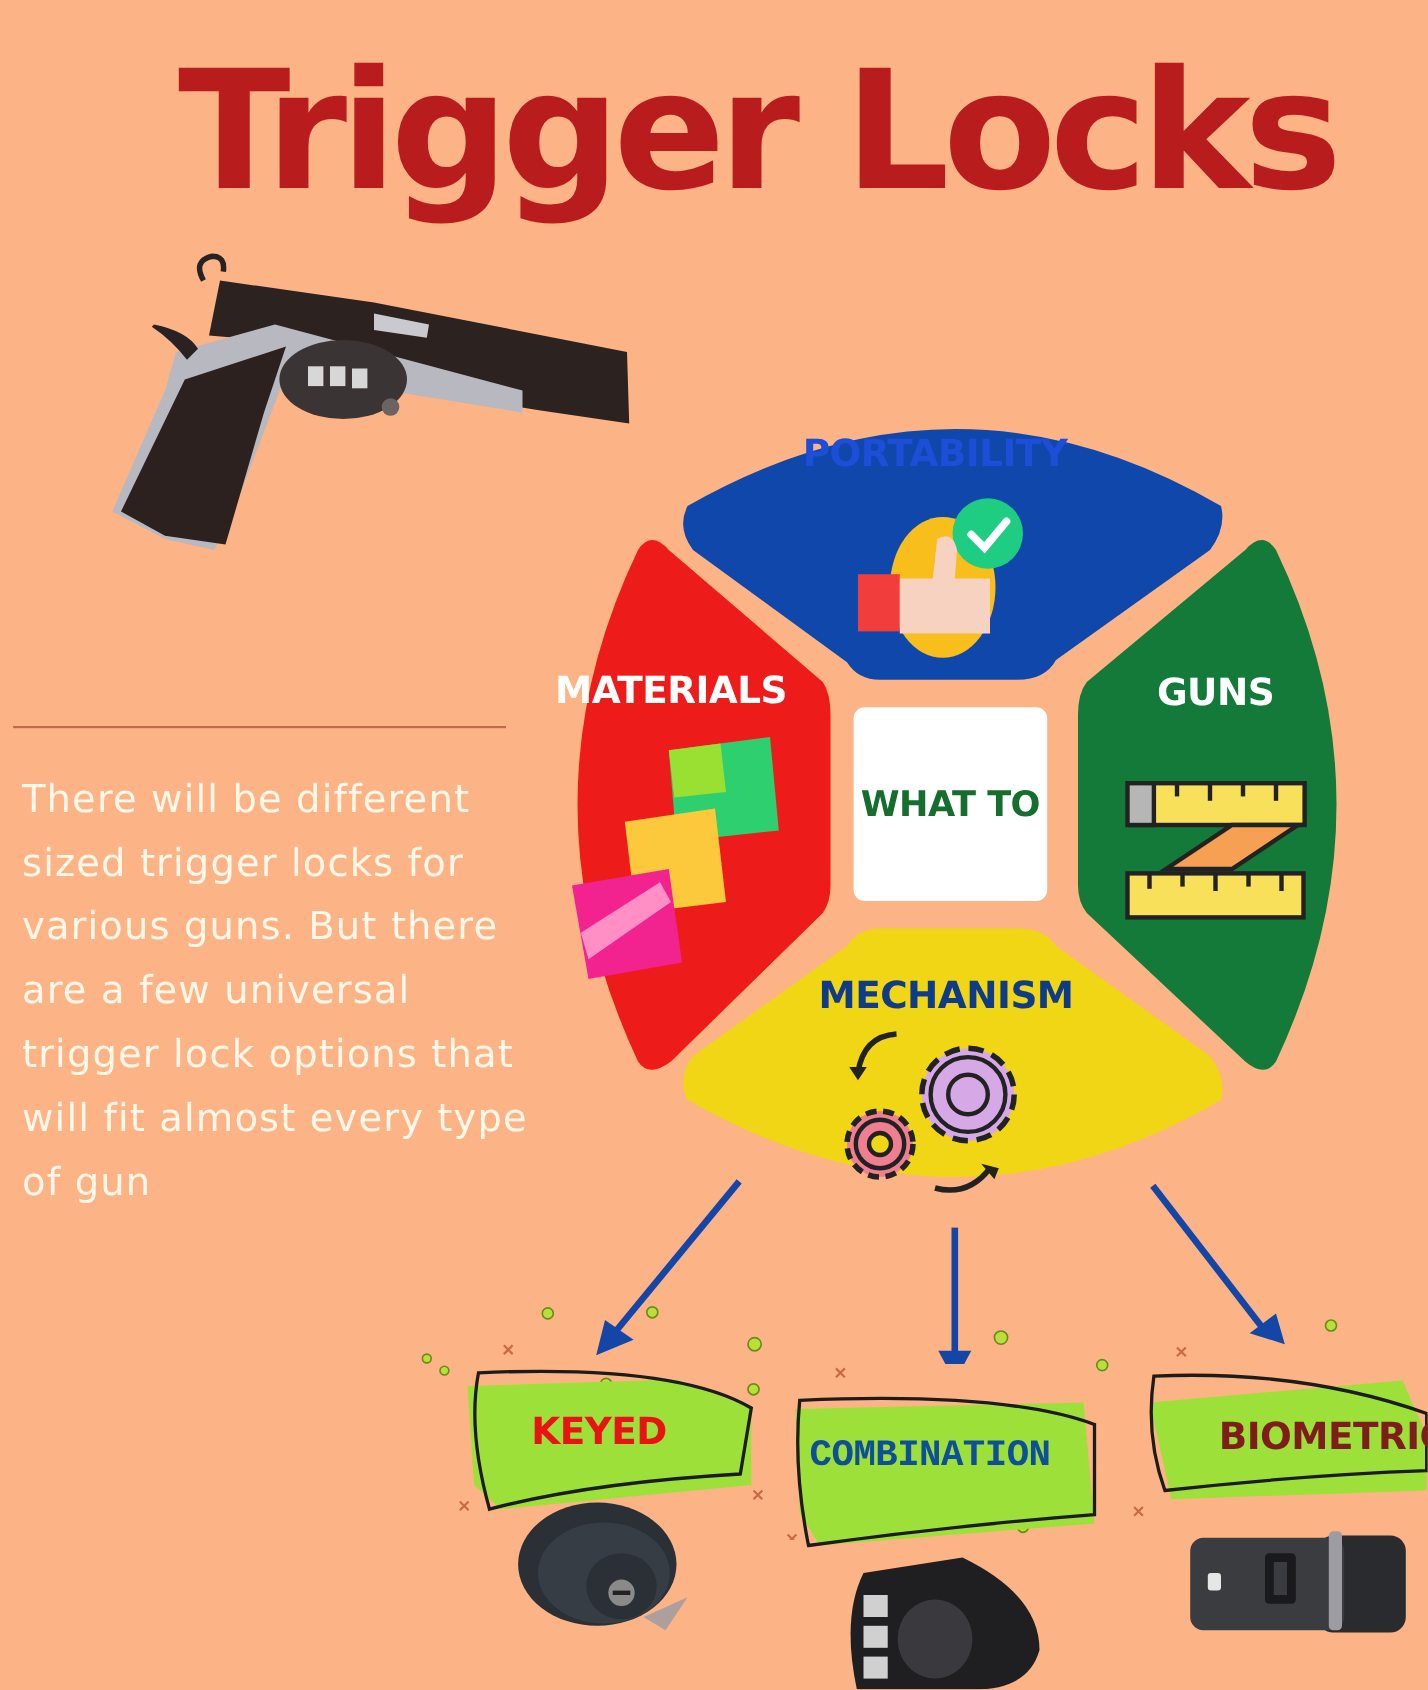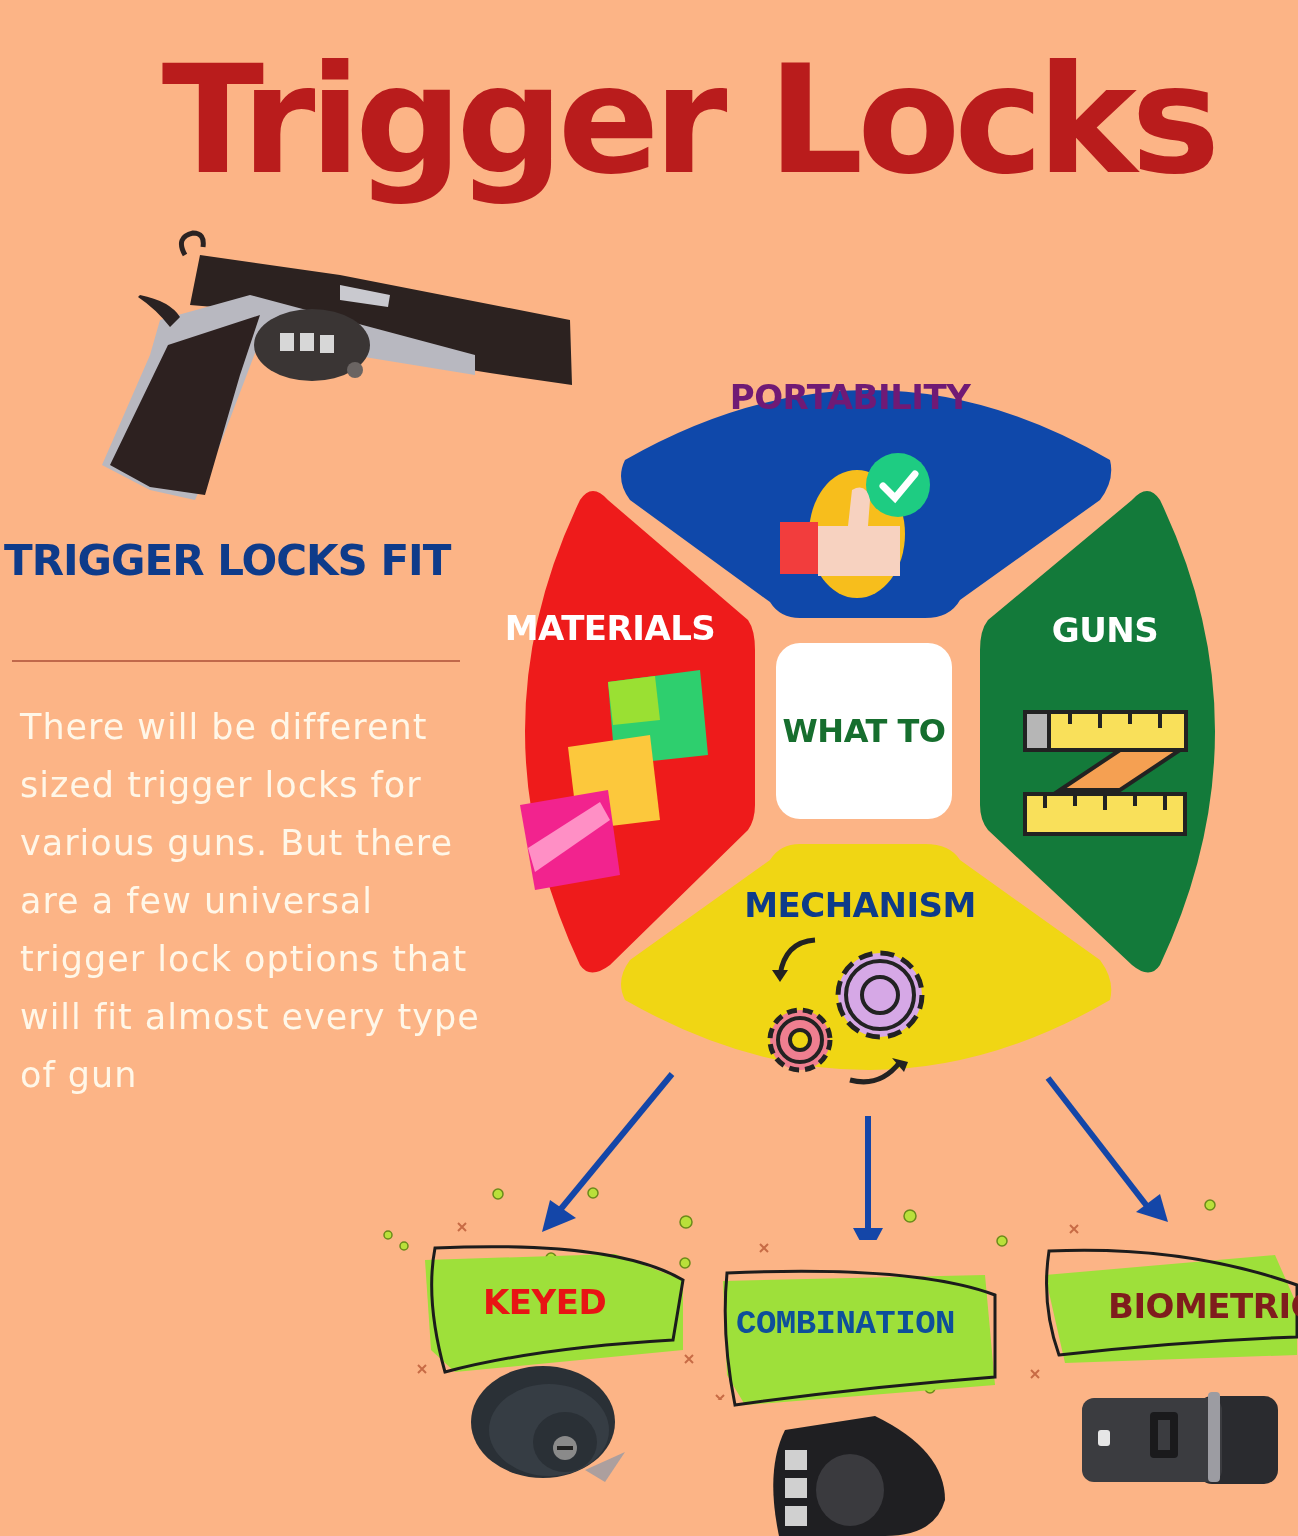--- a/index.html
+++ b/index.html
@@ -4,21 +4,21 @@
 <style>
   html, body { margin:0; padding:0; }
   body { width:1298px; height:1536px; background:#fcb486; position:relative; overflow:hidden; font-family:"DejaVu Sans", sans-serif; }
   .title { position:absolute; left:0; top:30px; width:1298px; text-align:center; color:#b91c1c; font-family:"DejaVu Sans", sans-serif; font-weight:bold; font-size:150px; letter-spacing:-6px; line-height:180px;padding-left:39px; }
   .pistol { position:absolute; left:90px; top:225px; width:490px; height:280px; }
   .heading { position:absolute; left:4px; top:532px; width:480px; color:#0e3b8a; font-family:"DejaVu Sans", sans-serif; font-weight:bold; font-size:42px; line-height:58px; letter-spacing:-1px; }
   .rule { position:absolute; left:12px; top:660px; width:448px; height:2px; background:#c0684a; }
   .body-text { position:absolute; left:20px; top:698px; width:470px; color:#fff7e8; font-family:"DejaVu Sans", sans-serif; font-size:35px; line-height:58px; letter-spacing:1px; }
   .wheel { position:absolute; left:480px; top:350px; width:780px; height:770px; }
   .seg-label { position:absolute; font-family:"DejaVu Sans", sans-serif; font-weight:bold; font-size:34px; text-align:center; letter-spacing:-0.5px; }
-  .center-box { position:absolute; left:776px; top:643px; width:176px; height:176px; background:#fff; border-radius:24px; display:flex; flex-direction:column; align-items:center; justify-content:center; color:#166e2e; font-weight:bold; font-size:32px; line-height:50px; letter-spacing:-0.5px; }
+  .center-box { position:absolute; left:776px; top:643px; width:176px; height:176px; background:#fff; border-radius:10px; display:flex; flex-direction:column; align-items:center; justify-content:center; color:#166e2e; font-weight:bold; font-size:32px; line-height:50px; letter-spacing:-0.5px; }
   .arrows { position:absolute; left:520px; top:1060px; width:700px; height:180px; }
   .tag { position:absolute; font-weight:bold; font-size:34px; letter-spacing:-0.5px; }
   .tag-bg { position:absolute; }
   .decor { position:absolute; left:380px; top:1180px; width:918px; height:220px; }
   .lock-img { position:absolute; }
 </style>
 </head>
 <body>
 
 <div class="title">Trigger Locks</div>
@@ -37,21 +37,20 @@
   <path d="M50 70 q30 6 40 22 l-10 10 q-14 -18 -32 -30 z" fill="#2a2222"></path>
 
   <ellipse cx="222" cy="120" rx="58" ry="36" fill="#3a3534"></ellipse>
   <rect x="190" y="108" width="14" height="18" fill="#d7d7d7"></rect>
   <rect x="210" y="108" width="14" height="18" fill="#d7d7d7"></rect>
   <rect x="230" y="110" width="14" height="18" fill="#d7d7d7"></rect>
   <circle cx="265" cy="145" r="8" fill="#6a6462"></circle>
 </svg>
 
 <div class="heading">
-  <div>TRIGGER LOCKS FIT</div>
 </div>
 <div class="rule"></div>
 <div class="body-text">There will be different sized trigger locks for various guns. But there are a few universal trigger lock options that will fit almost every type of gun</div>
 
 <svg class="wheel" viewBox="0 0 780 770">
 
   <path d="M145 110 Q390 -30 630 110 Q635 130 620 150 L480 250 Q470 268 445 268 L320 268 Q300 268 290 252 L150 150 Q135 130 145 110 Z" fill="#0f48aa"></path>
 
   <path d="M100 150 Q112 132 128 150 L268 270 Q275 280 275 300 L275 455 Q275 470 268 480 L130 615 Q110 630 100 615 Q-10 380 100 150 Z" fill="#ee1b1b"></path>
 
@@ -100,21 +99,21 @@
     <circle cx="320" cy="690" r="30" fill="#ef7f90" stroke="#222" stroke-width="5" stroke-dasharray="10 6"></circle>
     <circle cx="320" cy="690" r="22" fill="#ef7f90" stroke="#222" stroke-width="4"></circle>
     <circle cx="320" cy="690" r="10" fill="#f0d614" stroke="#222" stroke-width="4"></circle>
     <path d="M335 590 Q305 592 300 625" fill="none" stroke="#222" stroke-width="5"></path>
     <polygon points="292,620 308,620 300,632" fill="#222"></polygon>
     <path d="M370 730 Q400 738 420 712" fill="none" stroke="#222" stroke-width="5"></path>
     <polygon points="412,708 428,712 424,722" fill="#222"></polygon>
   </g>
 </svg>
 
-<div class="seg-label" style="left:700px; top:377px; width:300px; color:#701a75;">PORTABILITY</div>
+<div class="seg-label" style="left:700px; top:393px; width:300px; color:#1d4ed8;">PORTABILITY</div>
 <div class="seg-label" style="left:495px; top:608px; width:230px; color:#ffffff;text-align:center;">MATERIALS</div>
 <div class="seg-label" style="left:1020px; top:610px; width:170px; color:#ffffff;">GUNS</div>
 <div class="seg-label" style="left:700px; top:885px; width:320px; color:#0e3b8a;">MECHANISM</div>
 
 <div class="center-box">
   <div>WHAT TO</div>
 </div>
 
 <svg class="arrows" viewBox="0 0 700 180">
   <g stroke="#1446a8" stroke-width="6" fill="#1446a8">

